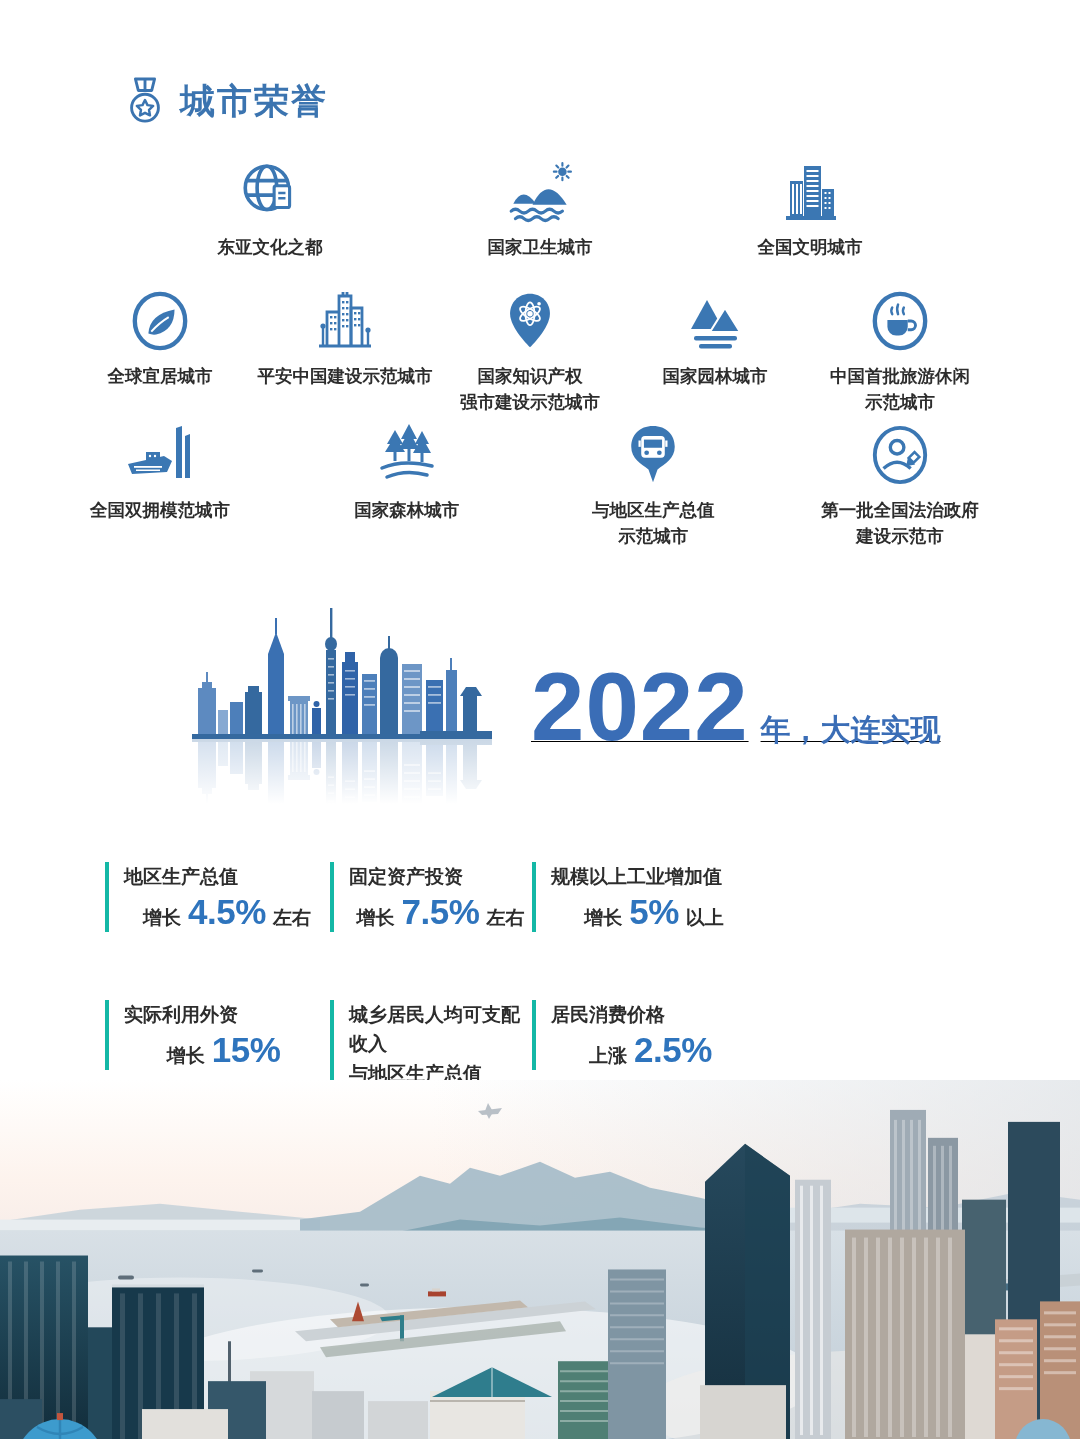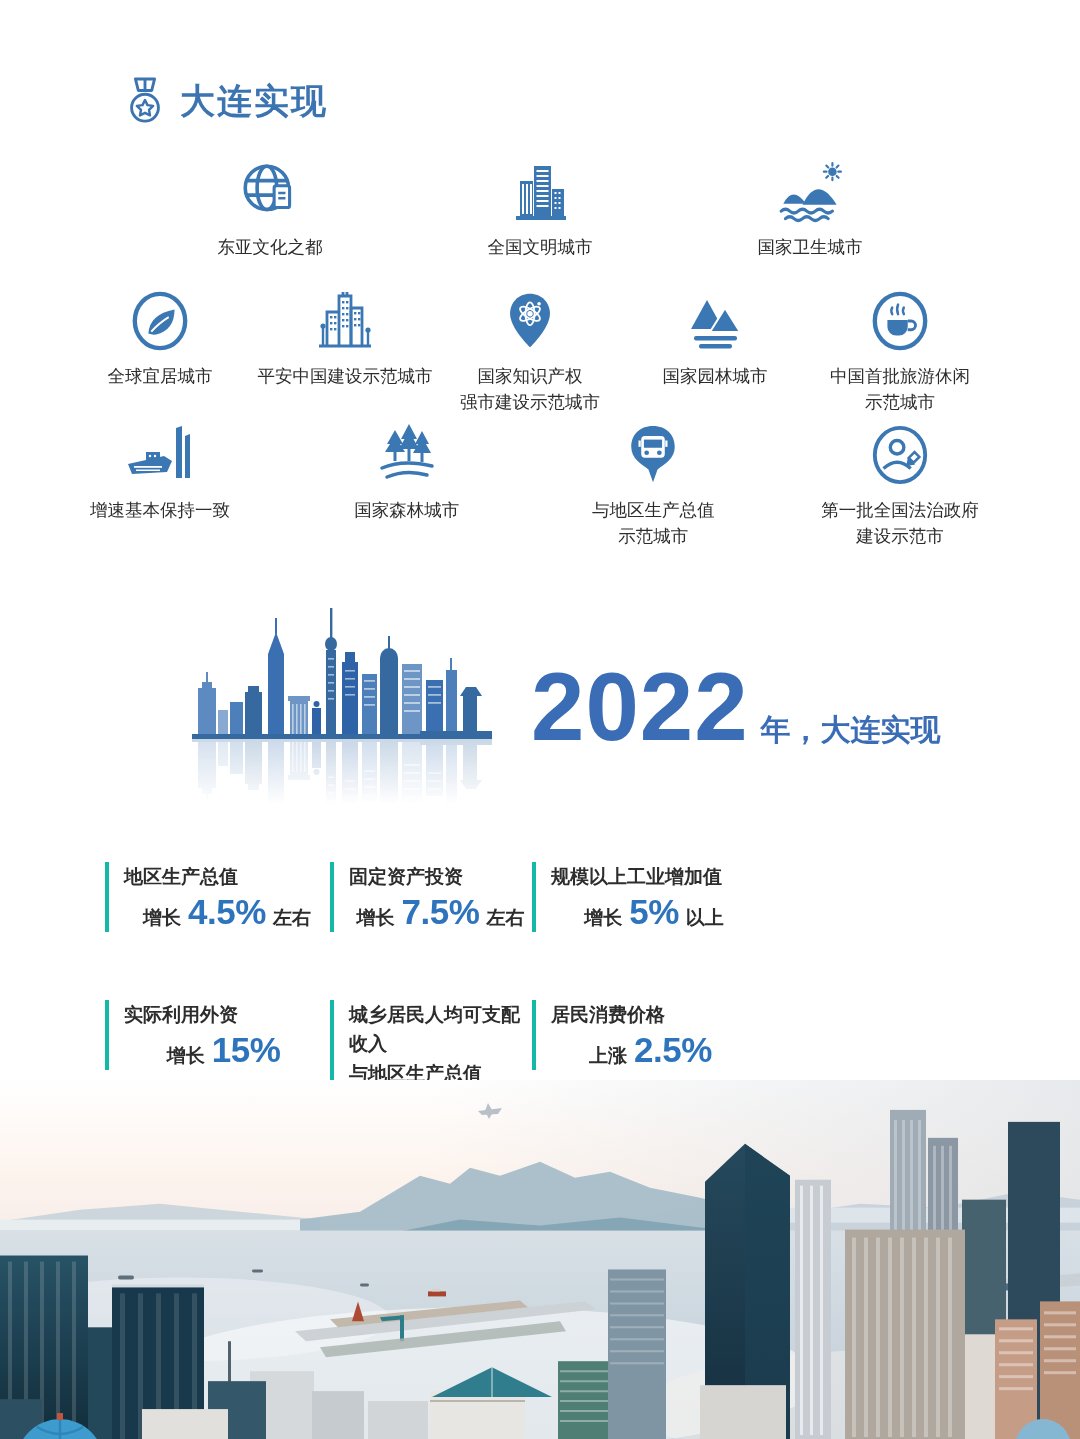--- a/index.html
+++ b/index.html
@@ -12,27 +12,27 @@
 
   
   .honor-row{position:absolute;display:flex;justify-content:space-between;}
   .honor-row1{left:160px;top:155px;width:760px;}
   .honor-row2{left:70px;top:284px;width:920px;}
   .honor-row3{left:70px;top:418px;width:920px;}
   .honor{display:flex;flex-direction:column;align-items:center;}
   .honor-row1 .honor{width:220px;}
   .honor-row2 .honor,.honor-row3 .honor{width:180px;}
   .honor .ic{height:70px;display:flex;align-items:flex-end;justify-content:center;}
-  .honor-label{margin-top:9px;font-size:17.5px;font-weight:400;color:#2d2d2d;
+  .honor-label{margin-top:9px;font-size:17.5px;font-weight:700;color:#2d2d2d;
                text-align:center;line-height:1.5;white-space:pre-line;}
 
   
   .hero{position:absolute;left:0;top:0;}
   .hero-skyline{position:absolute;left:192px;top:592px;}
-  .hero-text{position:absolute;left:531px;top:652px;white-space:nowrap;}
+  .hero-text{position:absolute;left:531px;top:652px;white-space:nowrap;text-decoration:underline;}
   .hero-year{font-size:96px;font-weight:700;color:#3a6db6;letter-spacing:1px;}
   .hero-sub{font-size:30px;font-weight:700;color:#3a6db6;margin-left:12px;}
 
   
   .stats{position:absolute;left:105px;display:grid;grid-template-columns:225px 202px 225px auto;}
   .stats1{top:862px;}
   .stats2{top:1000px;}
   .stat{border-left:4px solid #14b8a6;padding-left:15px;align-self:start;}
   .stat-label{font-size:19px;font-weight:700;color:#2d2d2d;line-height:1.55;white-space:pre-line;}
   .stat-val{margin-top:1px;font-size:19px;font-weight:700;color:#2d2d2d;text-align:center;}
@@ -48,37 +48,56 @@
 
   <div class="header">
     <span>
       <svg width="46" height="50" viewBox="0 0 48 52" fill="none" stroke="#3b74b0" stroke-width="3" stroke-linejoin="round">
         <path d="M14 3 h20 l-3 12 h-14 z"></path>
           <path d="M24 3 v12"></path>
         <circle cx="24" cy="33" r="14"></circle>
         <path d="M24 25 l2.6 5.3 5.9 0.8 -4.3 4.1 1 5.8 -5.2 -2.7 -5.2 2.7 1 -5.8 -4.3 -4.1 5.9 -0.8 z" stroke-width="2.6"></path>
       </svg>
     </span>
-    <span class="title">大连实现</span>
+    <span class="title">城市荣誉</span>
   </div>
 
   <div class="honor-row honor-row1">
     <div class="honor">
       <span class="ic">
         <svg width="66" height="66" viewBox="0 0 64 64">
           <g fill="none" stroke="#3b77b3" stroke-width="3.5">
             <circle cx="29" cy="28" r="21"></circle>
             <ellipse cx="29" cy="28" rx="9.5" ry="21"></ellipse>
             <path d="M10 21 h38 M9 35 h27"></path>
           </g>
           <rect x="36" y="26" width="15" height="21" rx="2" fill="#ffffff" stroke="#3b77b3" stroke-width="3"></rect>
           <path d="M40 33 h7 M40 38 h7" stroke="#3b77b3" stroke-width="2.4"></path>
         </svg>
       </span>
       <div class="honor-label">东亚文化之都</div>
+    </div>
+    <div class="honor">
+      <span class="ic">
+        <svg width="72" height="64" viewBox="0 0 64 60">
+          <g fill="#3b77b3">
+            <path d="M7 40 Q16 23 28 40 Z"></path>
+            <path d="M25 41 Q39 12 57 41 Z"></path>
+            <circle cx="53" cy="10" r="4"></circle>
+          </g>
+          <g stroke="#3b77b3" stroke-width="2" stroke-linecap="round">
+            <path d="M53 2 v2.5 M53 15.5 v2.5 M45 10 h2.5 M58.5 10 h2.5 M47.3 4.3 l1.8 1.8 M57 14 l1.8 1.8 M58.7 4.3 l-1.8 1.8 M49 14 l-1.8 1.8"></path>
+          </g>
+          <g stroke="#3b77b3" stroke-width="3" fill="none" stroke-linecap="round">
+            <path d="M5 47 q4 -3.5 8 0 t8 0 t8 0 t8 0 t8 0 t8 0"></path>
+            <path d="M9 54 q4 -3.5 8 0 t8 0 t8 0 t8 0 t8 0"></path>
+          </g>
+        </svg>
+      </span>
+      <div class="honor-label">国家卫生城市</div>
     </div>
     <div class="honor">
       <span class="ic">
         <svg width="64" height="64" viewBox="0 0 64 64">
           <g fill="#3b77b3">
             <rect x="26" y="5" width="17" height="51"></rect>
             <rect x="12" y="20" width="13" height="36"></rect>
             <rect x="44" y="28" width="12" height="28"></rect>
             <rect x="8" y="55" width="50" height="4"></rect>
           </g>
@@ -99,39 +118,20 @@
             <rect x="46.5" y="36" width="2" height="2"></rect>
               <rect x="50.5" y="36" width="2" height="2"></rect>
             <rect x="46.5" y="41" width="2" height="2"></rect>
               <rect x="50.5" y="41" width="2" height="2"></rect>
             <rect x="46.5" y="46" width="2" height="2"></rect>
               <rect x="50.5" y="46" width="2" height="2"></rect>
           </g>
         </svg>
       </span>
       <div class="honor-label">全国文明城市</div>
-    </div>
-    <div class="honor">
-      <span class="ic">
-        <svg width="72" height="64" viewBox="0 0 64 60">
-          <g fill="#3b77b3">
-            <path d="M7 40 Q16 23 28 40 Z"></path>
-            <path d="M25 41 Q39 12 57 41 Z"></path>
-            <circle cx="53" cy="10" r="4"></circle>
-          </g>
-          <g stroke="#3b77b3" stroke-width="2" stroke-linecap="round">
-            <path d="M53 2 v2.5 M53 15.5 v2.5 M45 10 h2.5 M58.5 10 h2.5 M47.3 4.3 l1.8 1.8 M57 14 l1.8 1.8 M58.7 4.3 l-1.8 1.8 M49 14 l-1.8 1.8"></path>
-          </g>
-          <g stroke="#3b77b3" stroke-width="3" fill="none" stroke-linecap="round">
-            <path d="M5 47 q4 -3.5 8 0 t8 0 t8 0 t8 0 t8 0 t8 0"></path>
-            <path d="M9 54 q4 -3.5 8 0 t8 0 t8 0 t8 0 t8 0"></path>
-          </g>
-        </svg>
-      </span>
-      <div class="honor-label">国家卫生城市</div>
     </div>
   </div>
 
   <div class="honor-row honor-row2">
     <div class="honor">
       <span class="ic">
         <svg width="62" height="66" viewBox="0 0 64 66">
           <ellipse cx="32" cy="33" rx="26" ry="28" fill="none" stroke="#3b77b3" stroke-width="4.5"></ellipse>
           <path d="M20 46 Q21 26 47 21 Q47 42 28 47 Q23.5 47.5 20 46 Z" fill="#3b77b3"></path>
           <path d="M23 44 Q31 35 41 29" stroke="#ffffff" stroke-width="2" fill="none"></path>
@@ -237,21 +237,21 @@
             <polygon points="4,42 40,34 48,39 43,50 8,52"></polygon>
           </g>
           <g fill="#ffffff">
             <rect x="10" y="44" width="28" height="1.8"></rect>
             <rect x="12" y="47.5" width="24" height="1.5"></rect>
             <circle cx="26" cy="34" r="1.2"></circle>
               <circle cx="31" cy="34" r="1.2"></circle>
           </g>
         </svg>
       </span>
-      <div class="honor-label">增速基本保持一致</div>
+      <div class="honor-label">全国双拥模范城市</div>
     </div>
     <div class="honor">
       <span class="ic">
         <svg width="64" height="66" viewBox="0 0 64 66">
           <g fill="#3b77b3">
             <polygon points="20,8 12,22 28,22"></polygon>
               <polygon points="20,14 10,30 30,30"></polygon>
               <rect x="18.5" y="30" width="3" height="9"></rect>
             <polygon points="34,2 26,17 42,17"></polygon>
               <polygon points="34,9 24,27 44,27"></polygon>

